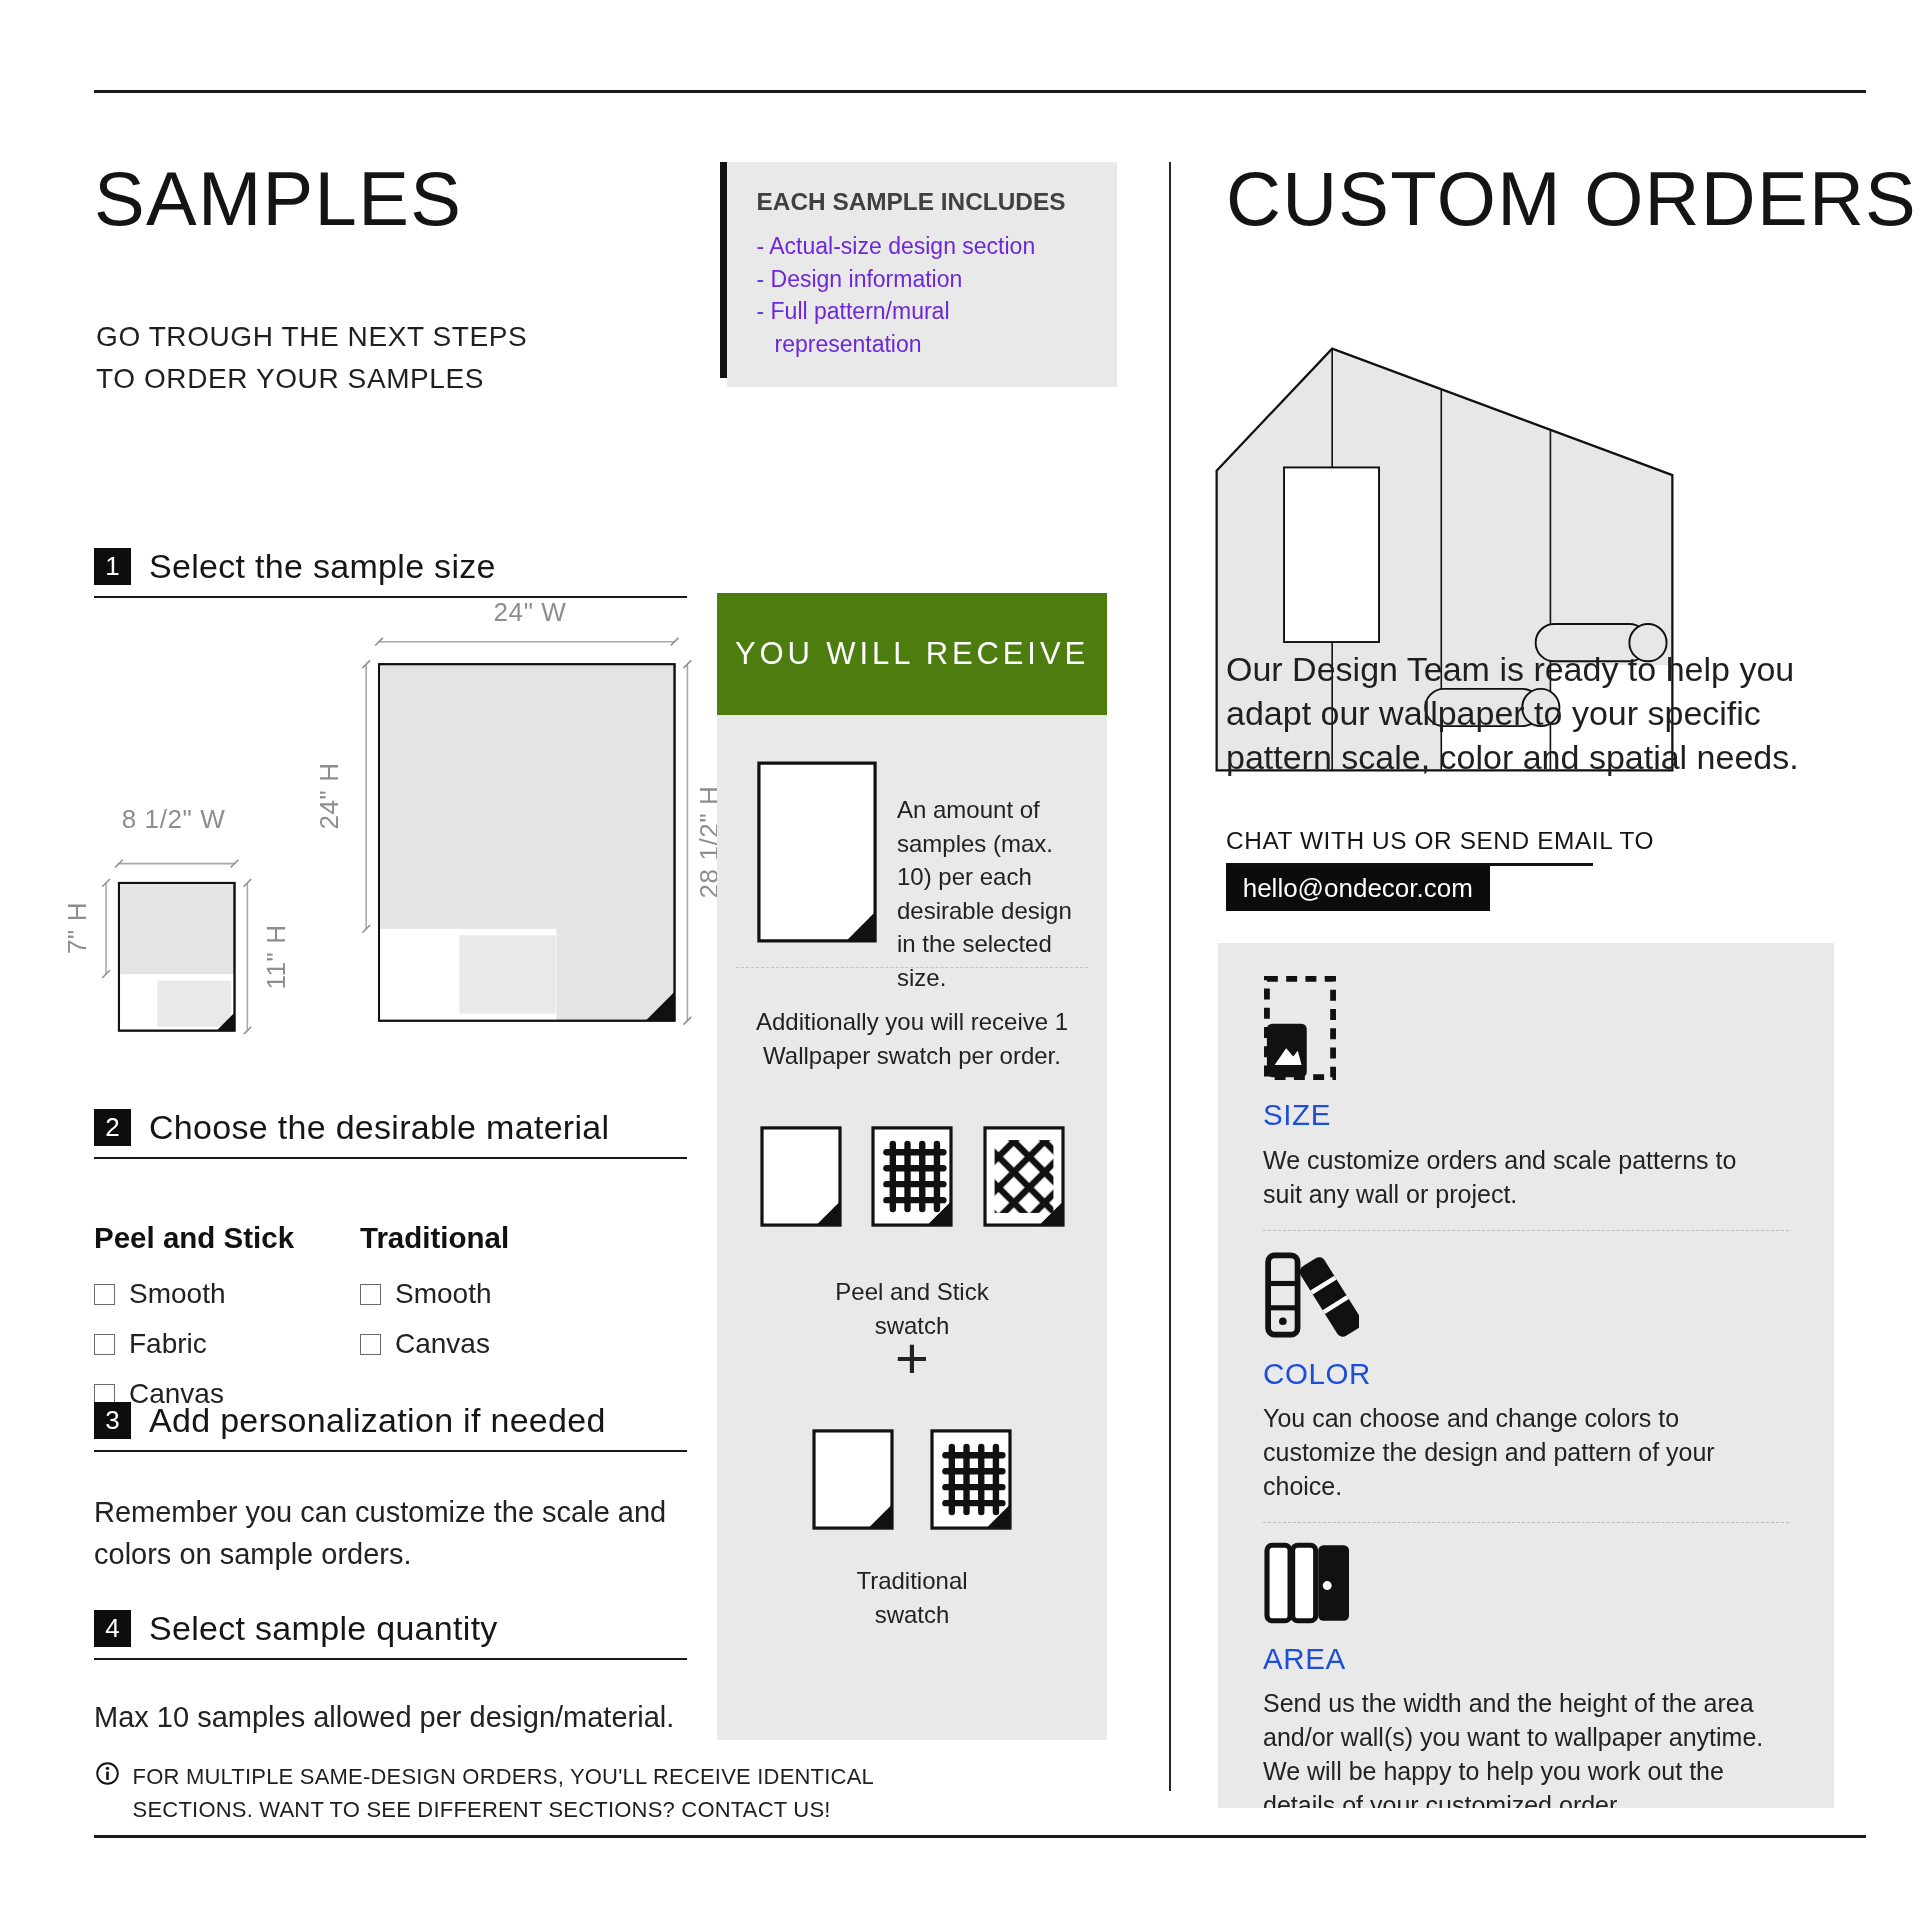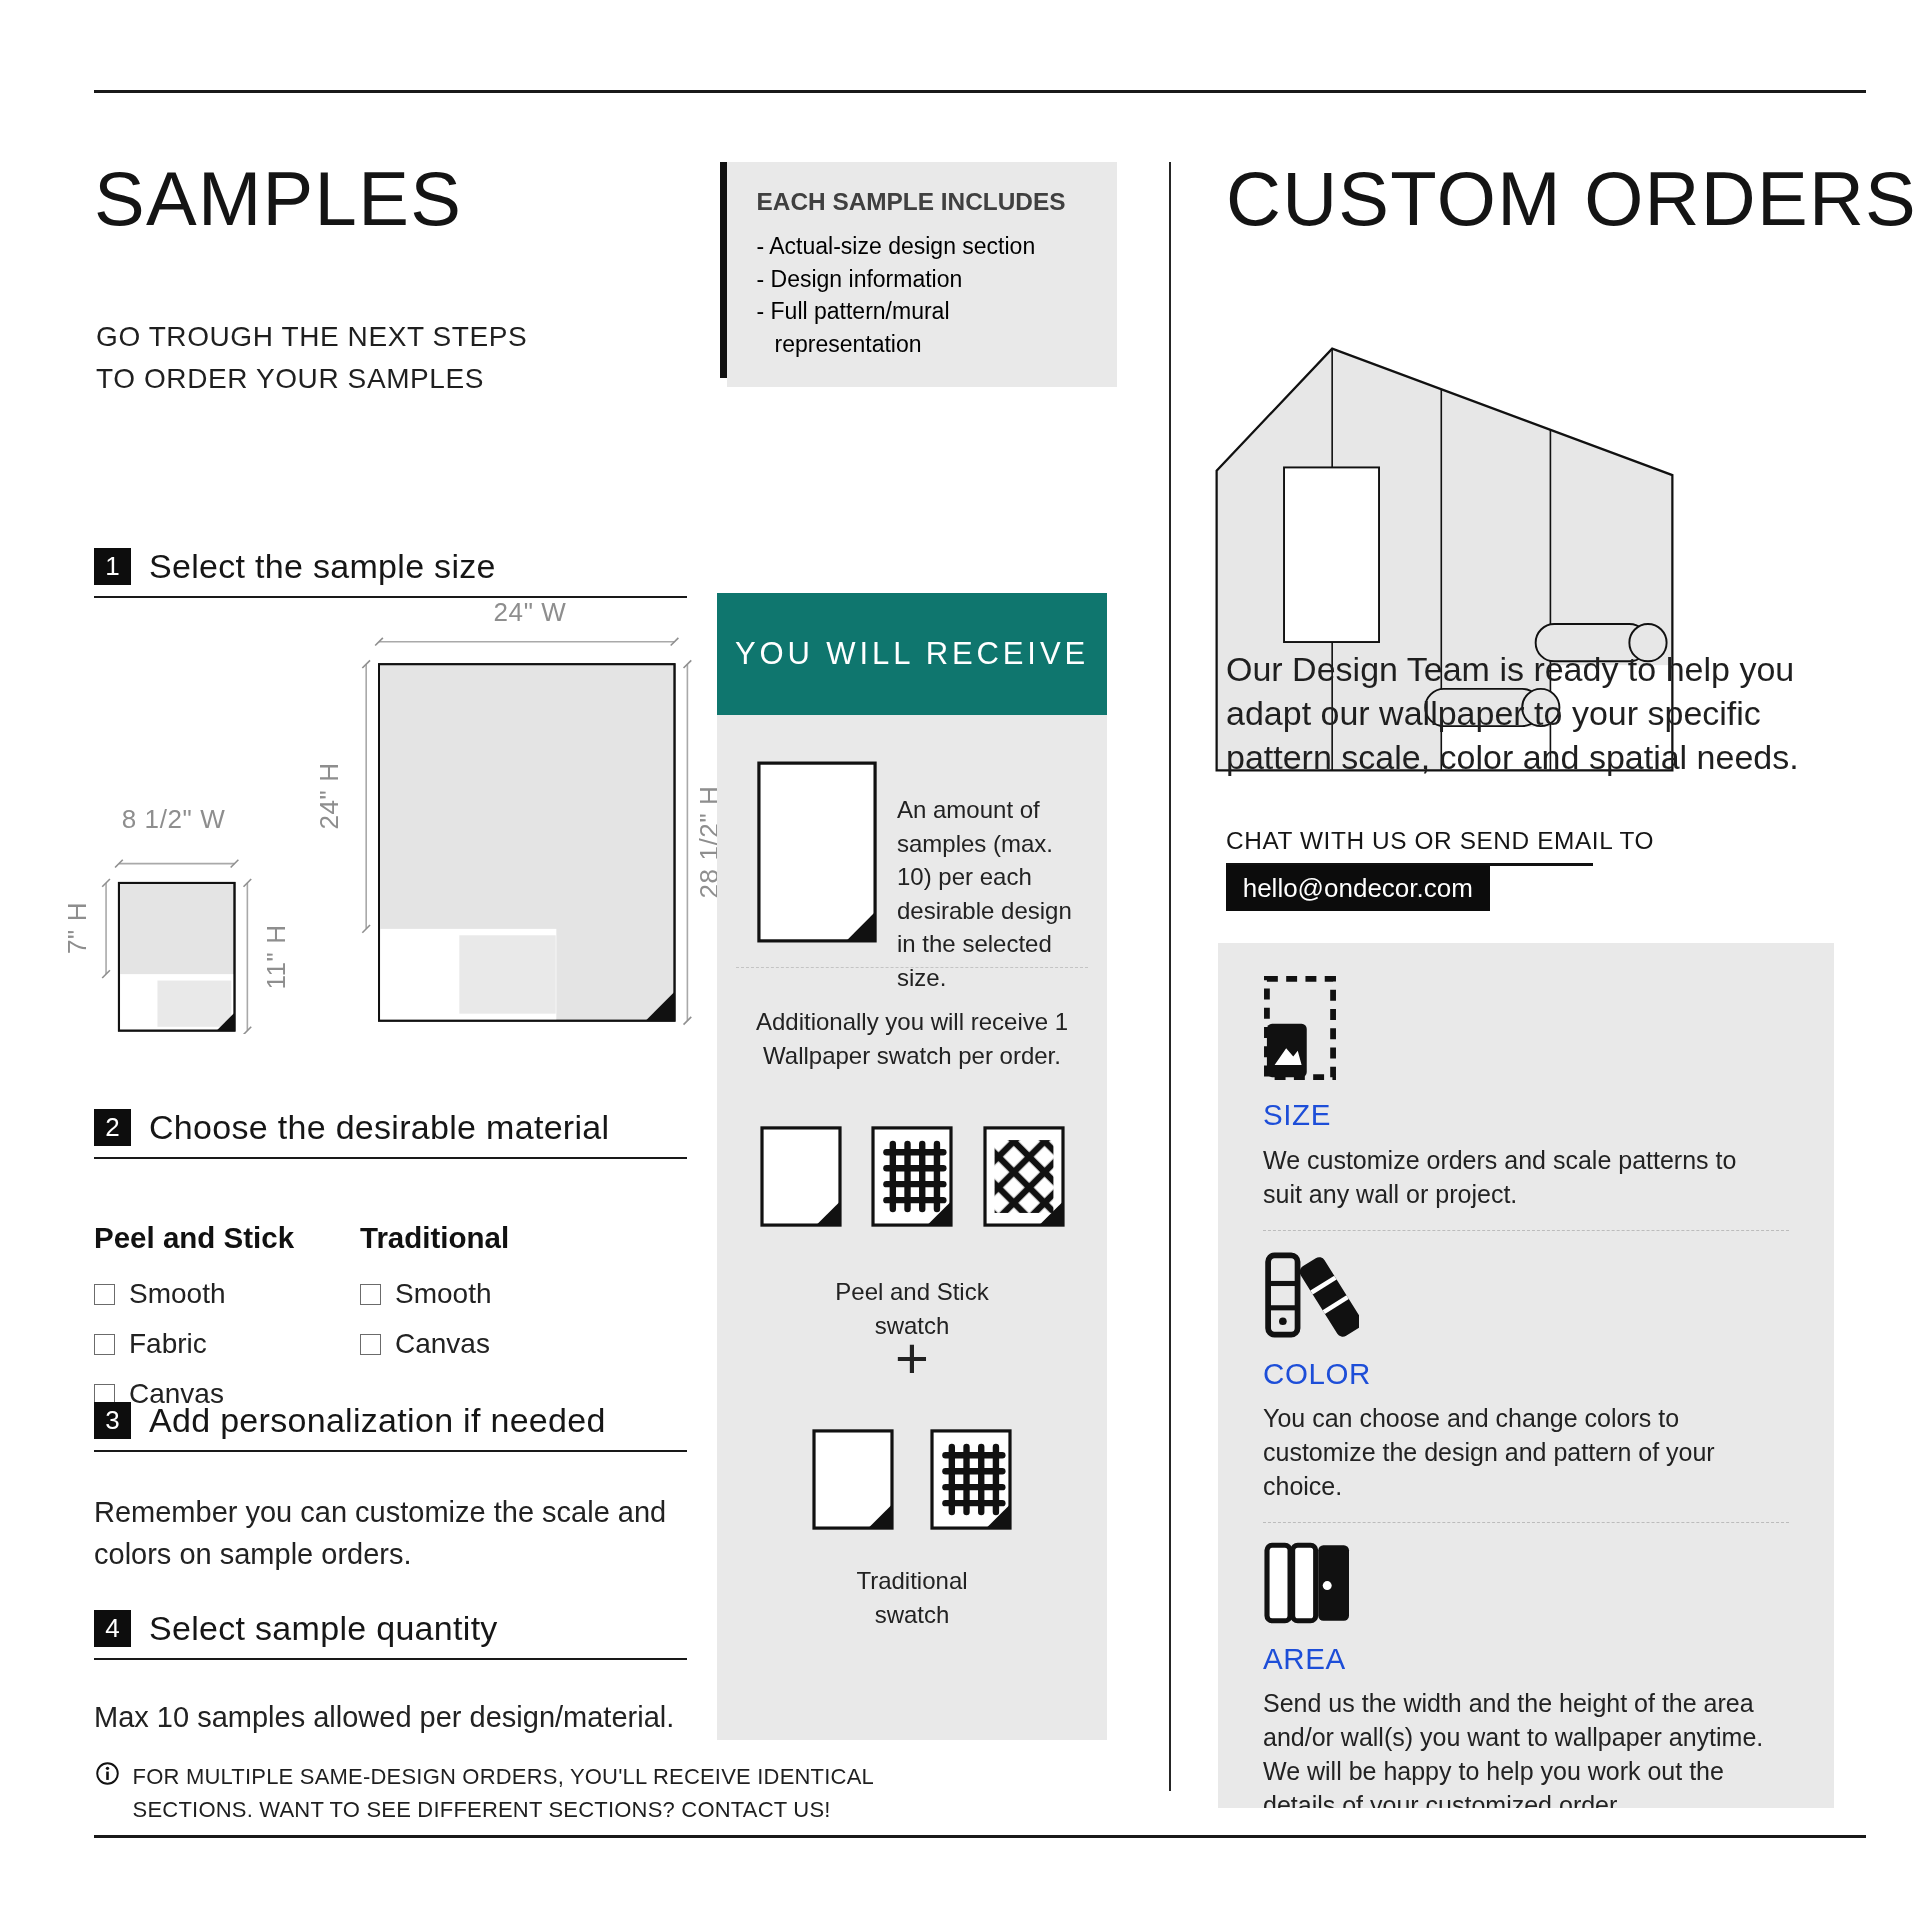--- a/index.html
+++ b/index.html
@@ -7,21 +7,21 @@
           font-family:"Liberation Sans",sans-serif;color:#1a1a1a;overflow:hidden;}
   .abs{position:absolute;}
   .rule{background:#191919;height:2.6px;}
   .vrule{background:#262626;width:1.9px;}
 
   .headline{font-size:76px;font-weight:300;letter-spacing:1.3px;color:#141414;white-space:nowrap;}
   .subtitle{font-size:28px;line-height:1.5;letter-spacing:0.6px;color:#1f1f1f;}
 
   .includes-box{background:#e9e9e9;width:331px;padding:26px 29.5px;}
   .includes-title{font-size:24.4px;font-weight:700;color:#404040;margin-bottom:14px;}
-  .includes-item{font-size:23px;line-height:1.42;color:#000000;}
+  .includes-item{font-size:23px;line-height:1.42;color:#6d28d9;}
   .includes-item.indent{padding-left:18px;}
 
   .step{display:flex;align-items:center;gap:18px;border-bottom:2.6px solid #191919;
         padding-bottom:10.3px;width:593px;}
   .badge{width:37px;height:37px;background:#0d0d0d;color:#fff;font-size:26px;
          display:flex;align-items:center;justify-content:center;flex:0 0 37px;}
   .step-title{font-size:34px;letter-spacing:0.3px;color:#161616;white-space:nowrap;}
 
   .dim-label{font-size:26px;color:#8e8e8e;letter-spacing:0.6px;white-space:nowrap;}
   .rot{transform:translate(-50%,-50%) rotate(-90deg);}
@@ -29,21 +29,21 @@
 
   .mat-title{font-size:29.5px;font-weight:700;color:#111;margin-bottom:23px;white-space:nowrap;}
   .check-row{display:flex;align-items:center;gap:14px;margin-bottom:18px;font-size:28px;color:#222;}
   .checkbox{width:19px;height:19px;border:1.9px solid #6b6b6b;background:#fff;}
 
   .body-text{font-size:29px;line-height:1.45;color:#222;}
 
   .note{display:flex;gap:11.6px;align-items:flex-start;}
   .note-line{font-size:22px;letter-spacing:0.2px;line-height:1.5;color:#1f1f1f;white-space:nowrap;}
 
-  .banner{background:#0f766e;color:#fff;display:flex;align-items:center;justify-content:center;
+  .banner{background:#4d7c0f;color:#fff;display:flex;align-items:center;justify-content:center;
           font-size:31px;letter-spacing:3.9px;white-space:nowrap;text-align:center;}
   .mid-panel{background:#e9e9e9;}
   .mid-text{font-size:24px;line-height:1.4;color:#222;}
   .dashed-div{border-top:1.9px dashed #c4c4c4;height:0;}
   .plus-sign{font-size:58px;font-weight:200;color:#222;}
 
   .intro{font-size:34px;line-height:1.3;color:#1f1f1f;}
   .chat-label{font-size:24.4px;letter-spacing:0.6px;color:#161616;white-space:nowrap;}
   .email-box{background:#0c0c0c;color:#fff;font-size:26px;padding:7.7px 16.7px;display:inline-block;}
 

